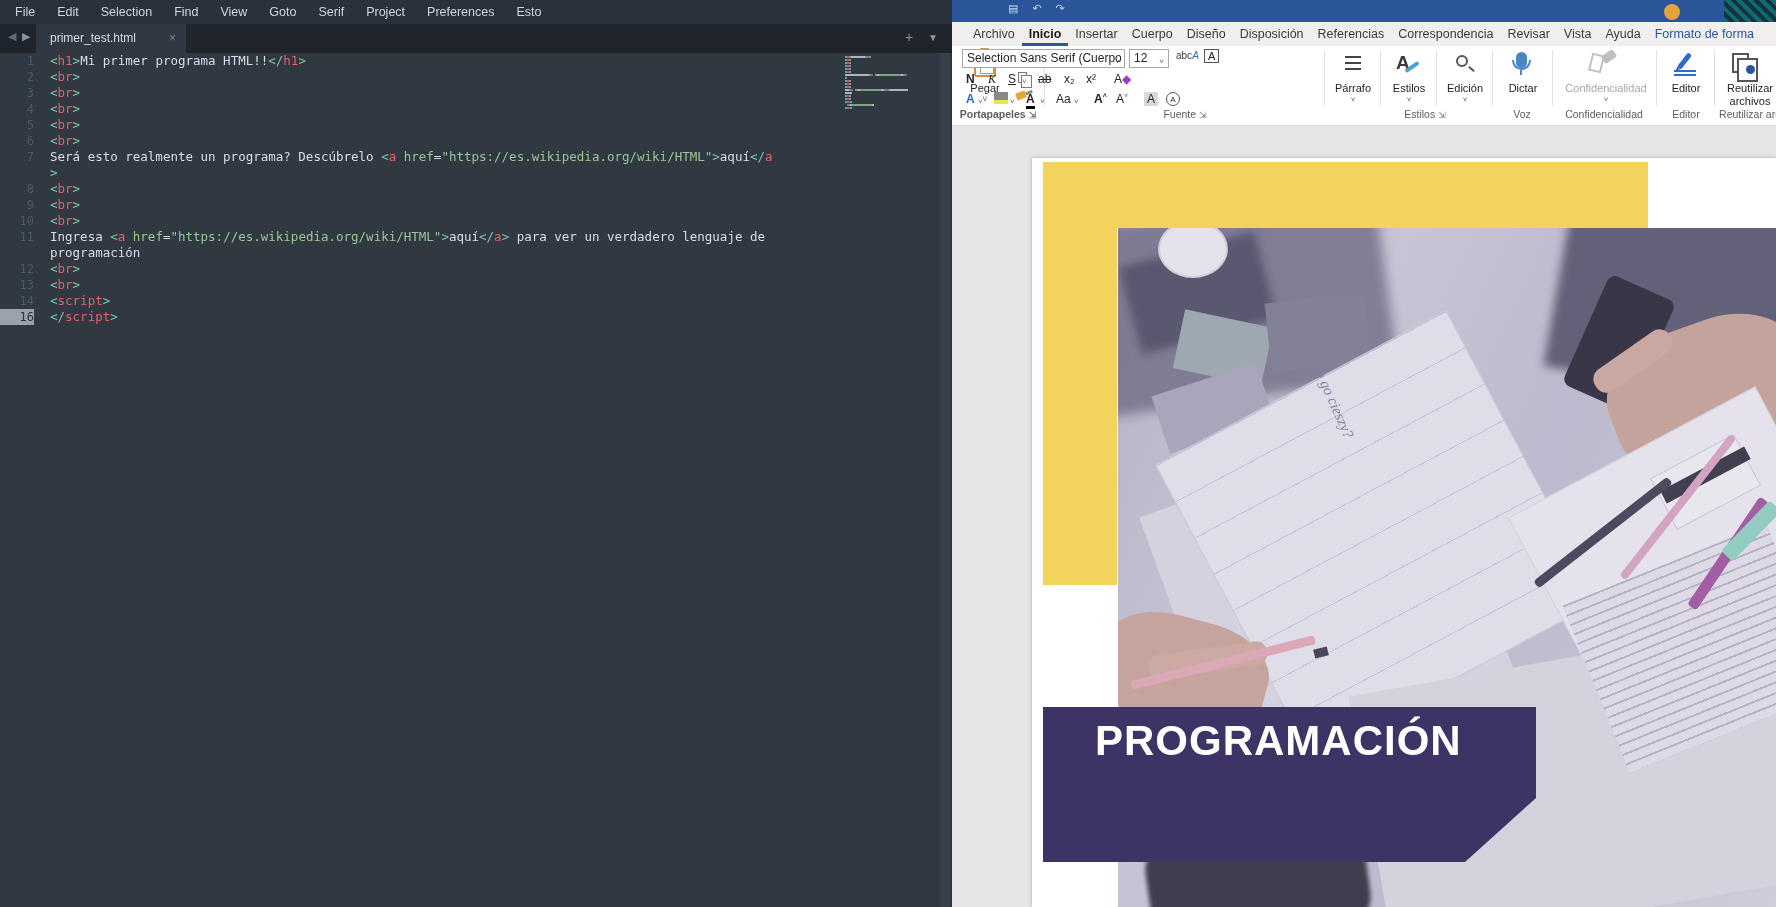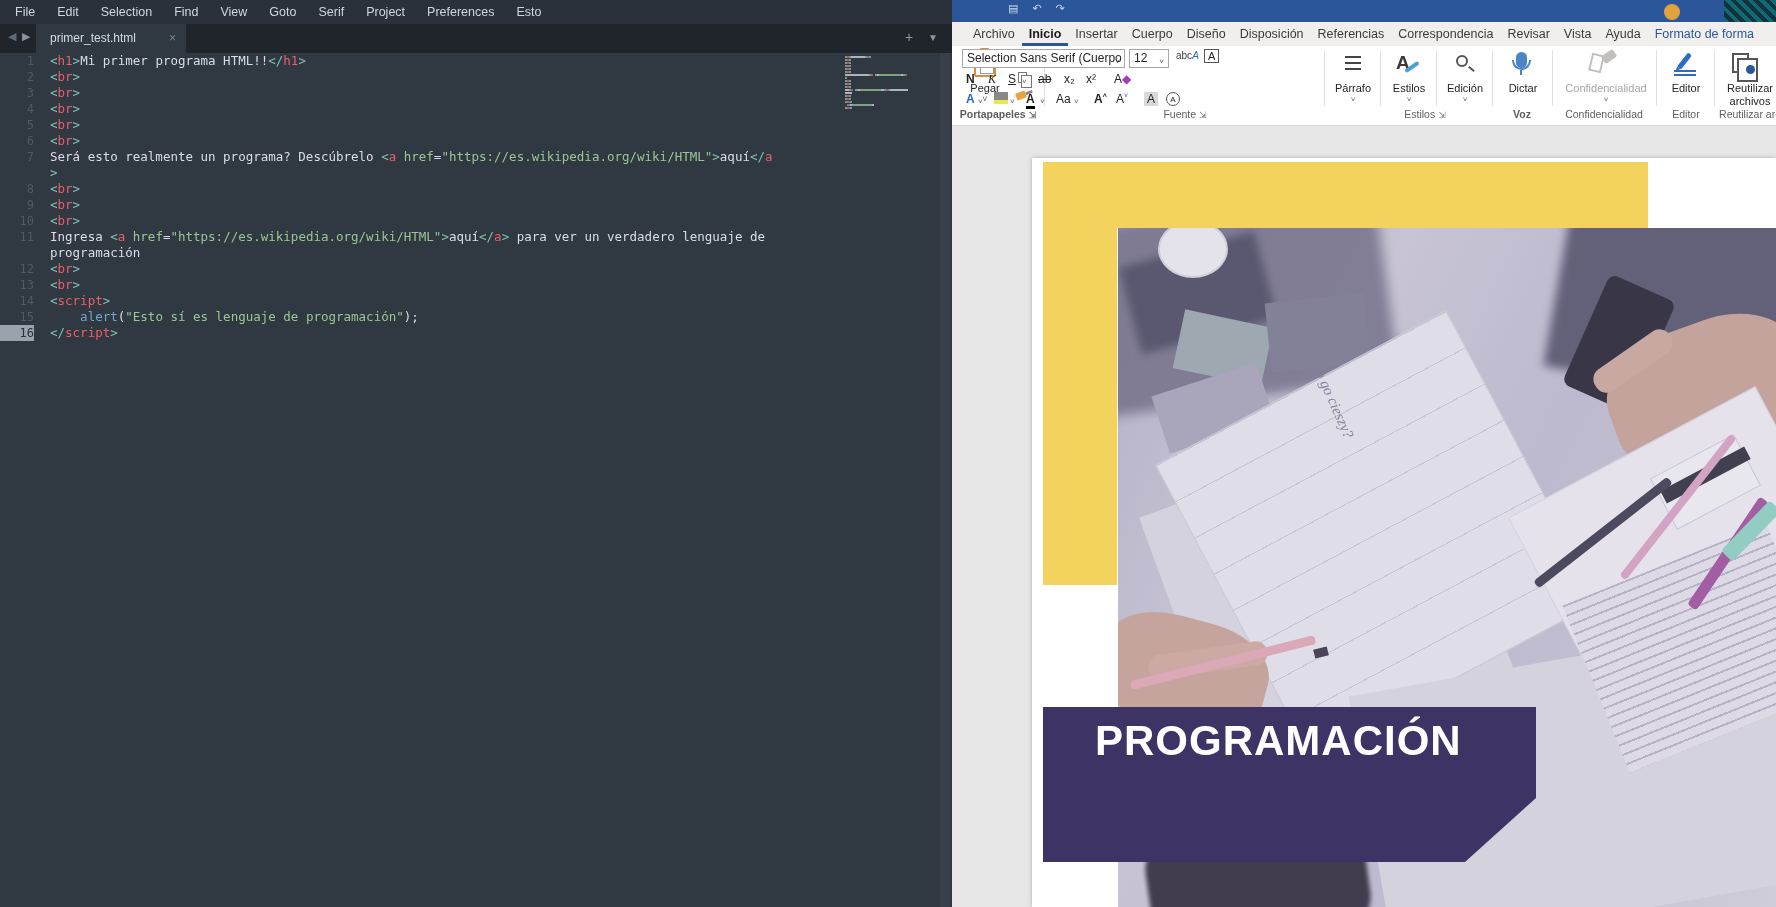--- a/index.html
+++ b/index.html
@@ -198,21 +198,20 @@
           <div class="c-row"><span class="c-gut">7</span><span class="c-txt"><span class="tk-x">Será esto realmente un programa? Descúbrelo </span><span class="tk-p">&lt;</span><span class="tk-t">a</span><span class="tk-x"> </span><span class="tk-a">href</span><span class="tk-o">=</span><span class="tk-s">"https://es.wikipedia.org/wiki/HTML"</span><span class="tk-p">&gt;</span><span class="tk-x">aquí</span><span class="tk-p">&lt;/</span><span class="tk-t">a</span></span></div>
           <div class="c-row"><span class="c-gut"></span><span class="c-txt"><span class="tk-p">&gt;</span></span></div>
           <div class="c-row"><span class="c-gut">8</span><span class="c-txt"><span class="tk-p">&lt;</span><span class="tk-t">br</span><span class="tk-p">&gt;</span></span></div>
           <div class="c-row"><span class="c-gut">9</span><span class="c-txt"><span class="tk-p">&lt;</span><span class="tk-t">br</span><span class="tk-p">&gt;</span></span></div>
           <div class="c-row"><span class="c-gut">10</span><span class="c-txt"><span class="tk-p">&lt;</span><span class="tk-t">br</span><span class="tk-p">&gt;</span></span></div>
           <div class="c-row"><span class="c-gut">11</span><span class="c-txt"><span class="tk-x">Ingresa </span><span class="tk-p">&lt;</span><span class="tk-t">a</span><span class="tk-x"> </span><span class="tk-a">href</span><span class="tk-o">=</span><span class="tk-s">"https://es.wikipedia.org/wiki/HTML"</span><span class="tk-p">&gt;</span><span class="tk-x">aquí</span><span class="tk-p">&lt;/</span><span class="tk-t">a</span><span class="tk-p">&gt;</span><span class="tk-x"> para ver un verdadero lenguaje de</span></span></div>
           <div class="c-row"><span class="c-gut"></span><span class="c-txt"><span class="tk-x">programación</span></span></div>
           <div class="c-row"><span class="c-gut">12</span><span class="c-txt"><span class="tk-p">&lt;</span><span class="tk-t">br</span><span class="tk-p">&gt;</span></span></div>
           <div class="c-row"><span class="c-gut">13</span><span class="c-txt"><span class="tk-p">&lt;</span><span class="tk-t">br</span><span class="tk-p">&gt;</span></span></div>
           <div class="c-row"><span class="c-gut">14</span><span class="c-txt"><span class="tk-p">&lt;</span><span class="tk-t">script</span><span class="tk-p">&gt;</span></span></div>
-          <div class="c-row"><span class="c-gut">15</span><span class="c-txt"><span class="tk-x">    </span><span class="tk-f">alert</span><span class="tk-o">(</span><span class="tk-s">"Esto sí es lenguaje de programación"</span><span class="tk-o">);</span></span></div>
           <div class="c-row"><span class="c-gut hl">16</span><span class="c-txt"><span class="tk-p">&lt;/</span><span class="tk-t">script</span><span class="tk-p">&gt;</span></span></div>
         </div>
     </div>
     <div id="minimap">
         <div class="mm-row"><span class="mm-seg tk-p-bg" style="width: 2px;"></span><span class="mm-seg tk-t-bg" style="width: 2px;"></span><span class="mm-seg tk-p-bg" style="width: 2px;"></span><span class="mm-seg tk-x-bg" style="width: 13.75px;"></span><span class="mm-seg tk-p-bg" style="width: 2px;"></span><span class="mm-seg tk-t-bg" style="width: 2px;"></span><span class="mm-seg tk-p-bg" style="width: 2px;"></span></div>
         <div class="mm-row"><span class="mm-seg tk-p-bg" style="width: 2px;"></span><span class="mm-seg tk-t-bg" style="width: 2px;"></span><span class="mm-seg tk-p-bg" style="width: 2px;"></span></div>
         <div class="mm-row"><span class="mm-seg tk-p-bg" style="width: 2px;"></span><span class="mm-seg tk-t-bg" style="width: 2px;"></span><span class="mm-seg tk-p-bg" style="width: 2px;"></span></div>
         <div class="mm-row"><span class="mm-seg tk-p-bg" style="width: 2px;"></span><span class="mm-seg tk-t-bg" style="width: 2px;"></span><span class="mm-seg tk-p-bg" style="width: 2px;"></span></div>
         <div class="mm-row"><span class="mm-seg tk-p-bg" style="width: 2px;"></span><span class="mm-seg tk-t-bg" style="width: 2px;"></span><span class="mm-seg tk-p-bg" style="width: 2px;"></span></div>
         <div class="mm-row"><span class="mm-seg tk-p-bg" style="width: 2px;"></span><span class="mm-seg tk-t-bg" style="width: 2px;"></span><span class="mm-seg tk-p-bg" style="width: 2px;"></span></div>
@@ -345,21 +344,21 @@
 
       <div class="bigbtn" style="left:766px;width:90px">
         <div class="ic-reuse"></div>
         <div class="reuse-lbl">Reutilizar archivos</div>
       </div>
 
       <div id="w-footers">
           <div class="wg-foot" style="left: 0px; width: 92px; font-weight: bold;"><span>Portapapeles</span><span class="launch">⇲</span></div>
           <div class="wg-foot" style="left: 94px; width: 278px;"><span>Fuente</span><span class="launch">⇲</span></div>
           <div class="wg-foot" style="left: 430px; width: 54px; margin-left: 16px;"><span>Estilos</span><span class="launch">⇲</span></div>
-          <div class="wg-foot" style="left: 542px; width: 56px; font-weight: bold;"><span>Voz</span></div>
+          <div class="wg-foot" style="left: 542px; width: 56px;"><span>Voz</span></div>
           <div class="wg-foot" style="left: 600px; width: 104px;"><span>Confidencialidad</span></div>
           <div class="wg-foot" style="left: 706px; width: 56px;"><span>Editor</span></div>
           <div class="wg-foot" style="left: 764px; width: 92px;"><span>Reutilizar archivos</span></div>
         </div>
     </div>
 
     <div id="w-tabsel">L</div>
     <div id="hruler">
       <div class="hr-white"></div>
       <div class="ind-pent"></div>

